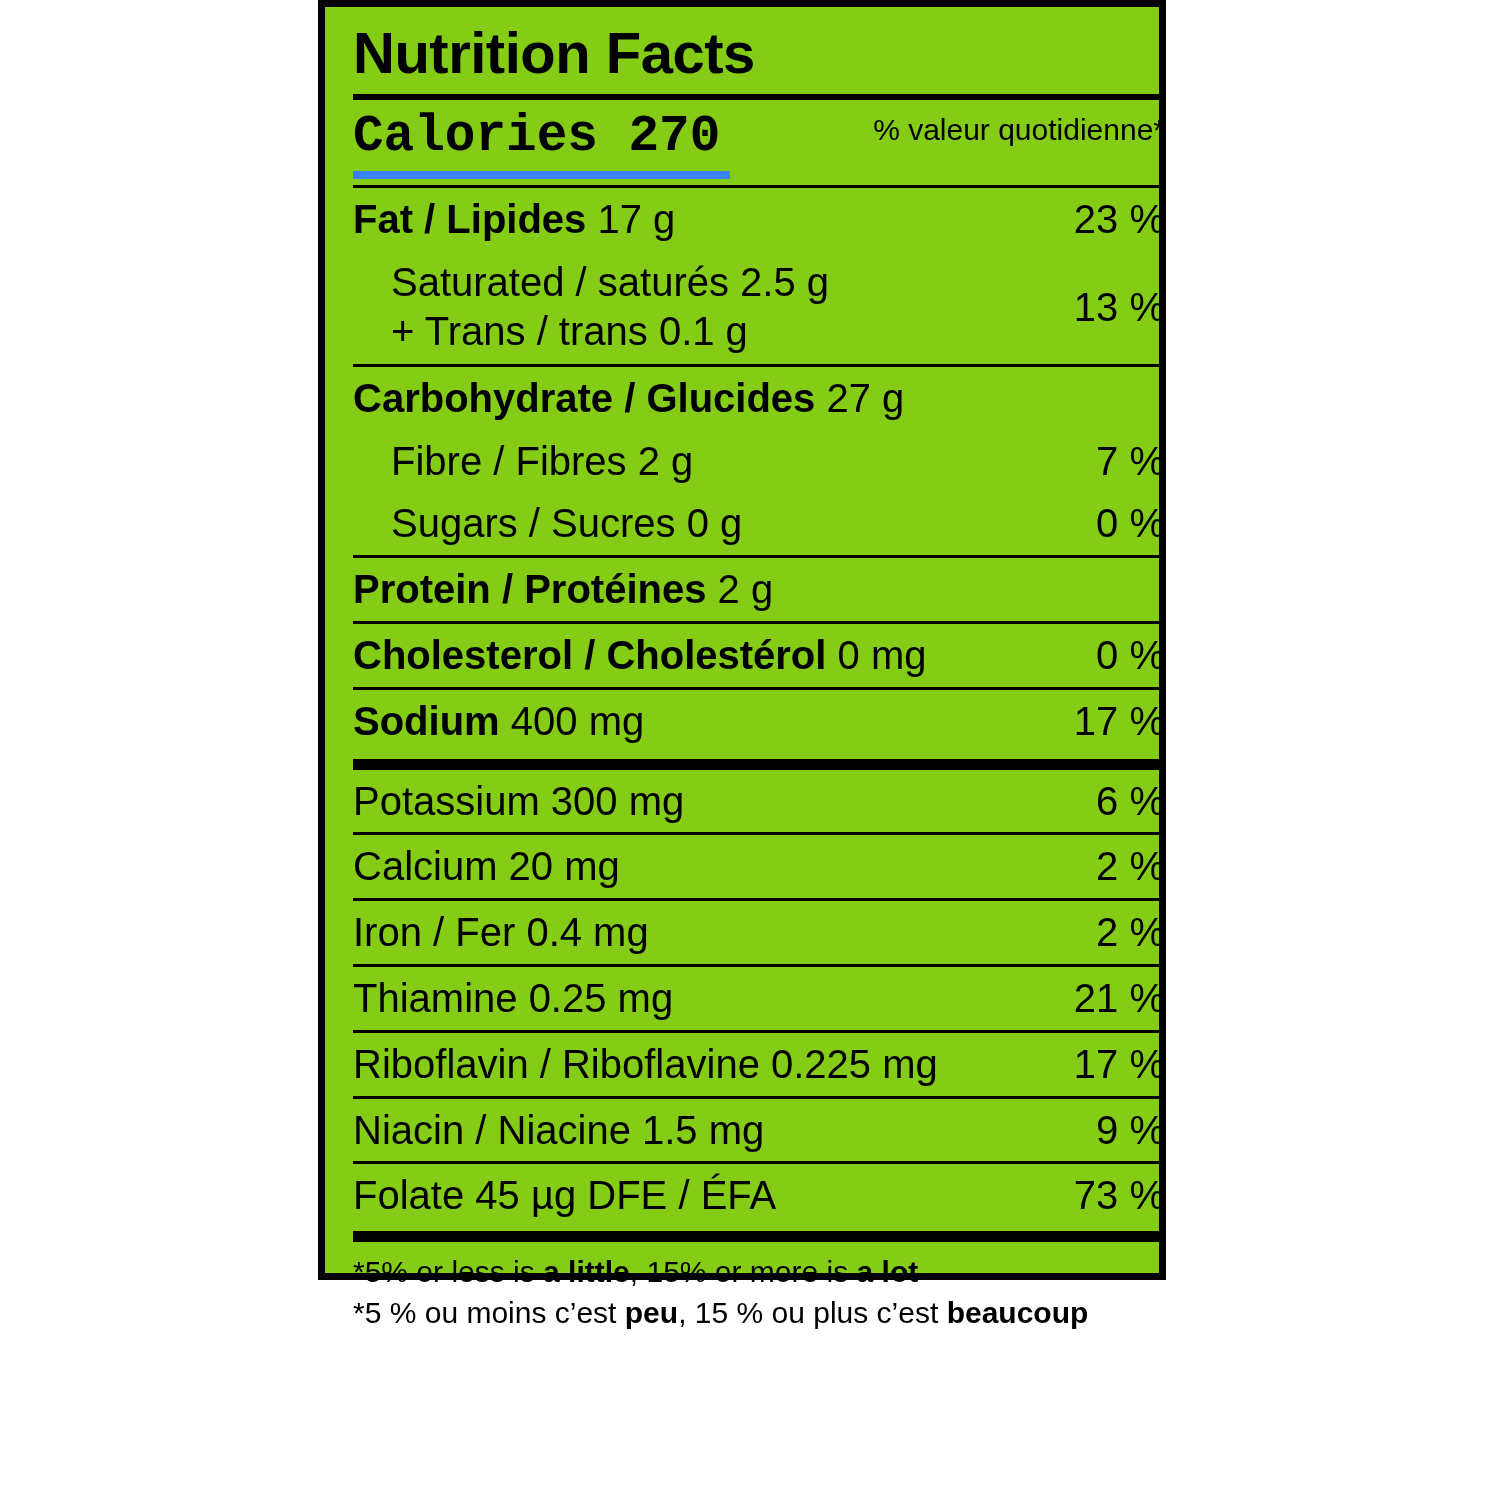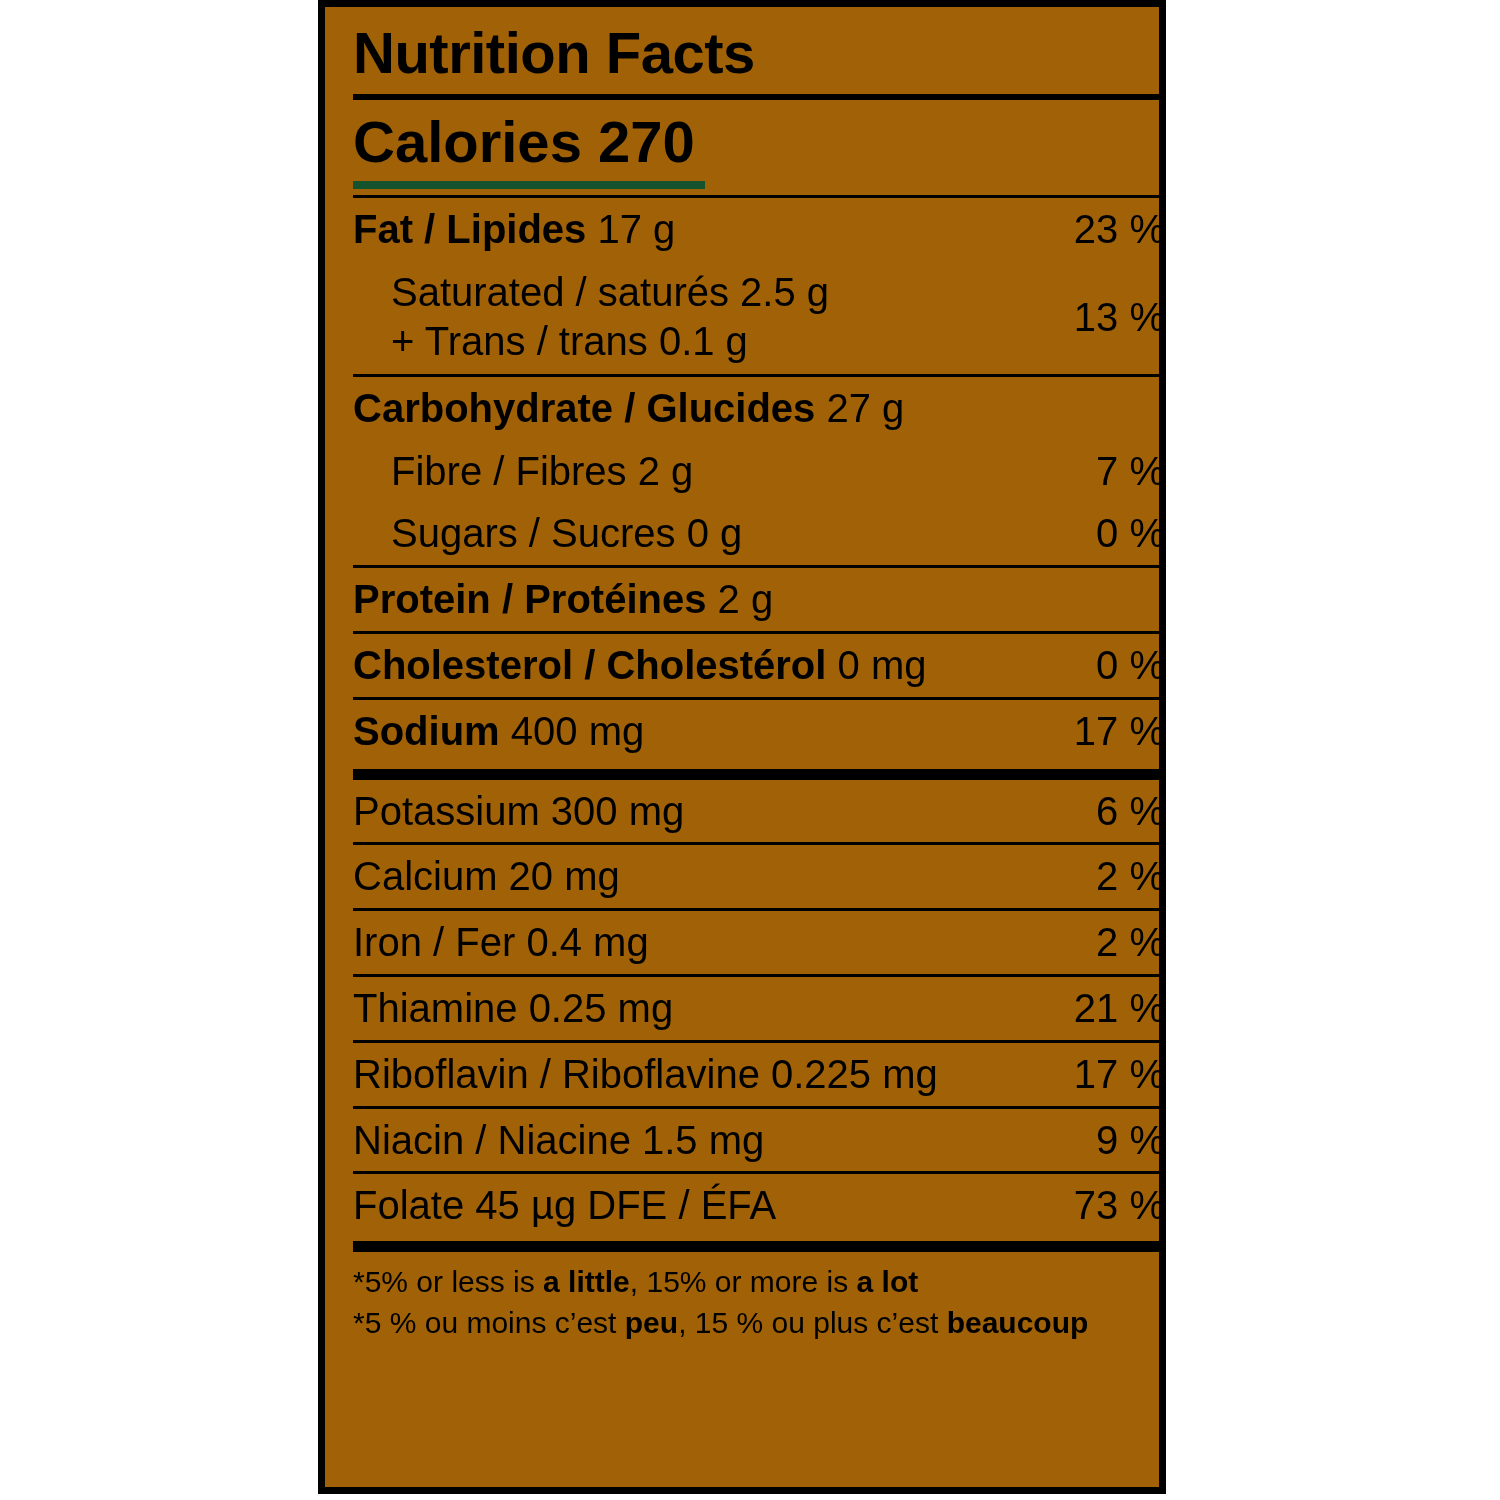--- a/index.html
+++ b/index.html
@@ -12,27 +12,27 @@
     height: 1500px;
     font-family: "Liberation Sans", sans-serif;
     color: #000000;
     overflow: hidden;
   }
   .panel {
     position: absolute;
     left: 318px;
     top: 0px;
     width: 848px;
-    height: 1494px;
+    height: 1280px;
     border-left: 7px solid #000;
     border-right: 7px solid #000;
     border-top: 7px solid #000;
     border-bottom: 7px solid #000;
     box-sizing: border-box;
-    background: #a16207;
+    background: #84cc16;
   }
   .inner {
     position: absolute;
     left: 28px;
     top: 16px;
     width: 812px;
   }
   .title-en {
     font-size: 58px;
     font-weight: bold;
@@ -62,27 +62,28 @@
   .rule-thick {
     border-bottom: 11px solid #000;
   }
   .cal-row {
     display: flex;
     align-items: flex-start;
     justify-content: space-between;
     padding-top: 8px;
   }
   .cal-left {
-    font-size: 58px;
+    font-size: 51px;
     font-weight: bold;
     white-space: nowrap;
     padding-bottom: 6px;
-    border-bottom: 8px solid #14532d;
+    border-bottom: 8px solid #3b82f6;
     display: inline-block;
     padding-right: 10px;
+    font-family: Liberation Mono, monospace;
   }
   .dv-head {
     text-align: right;
     font-size: 30px;
     line-height: 1.22;
     padding-top: 4px;
     white-space: nowrap;
   }
   .row {
     display: flex;
@@ -122,20 +123,21 @@
     <div class="title-en">Nutrition Facts</div>
 
 
     <div class="rule-med" style="margin-top:10px;"></div>
 
     <div class="cal-row">
       <div>
         <span class="cal-left">Calories 270</span>
       </div>
       <div class="dv-head">
+        <div>% valeur quotidienne*</div>
       </div>
     </div>
 
     <div class="rule-thin" style="margin-top:6px;"></div>
 
     <div class="row">
       <div class="label"><b class="bold">Fat / Lipides</b> <span>17 g</span></div>
       <div class="pct">23 %</div>
     </div>
 

